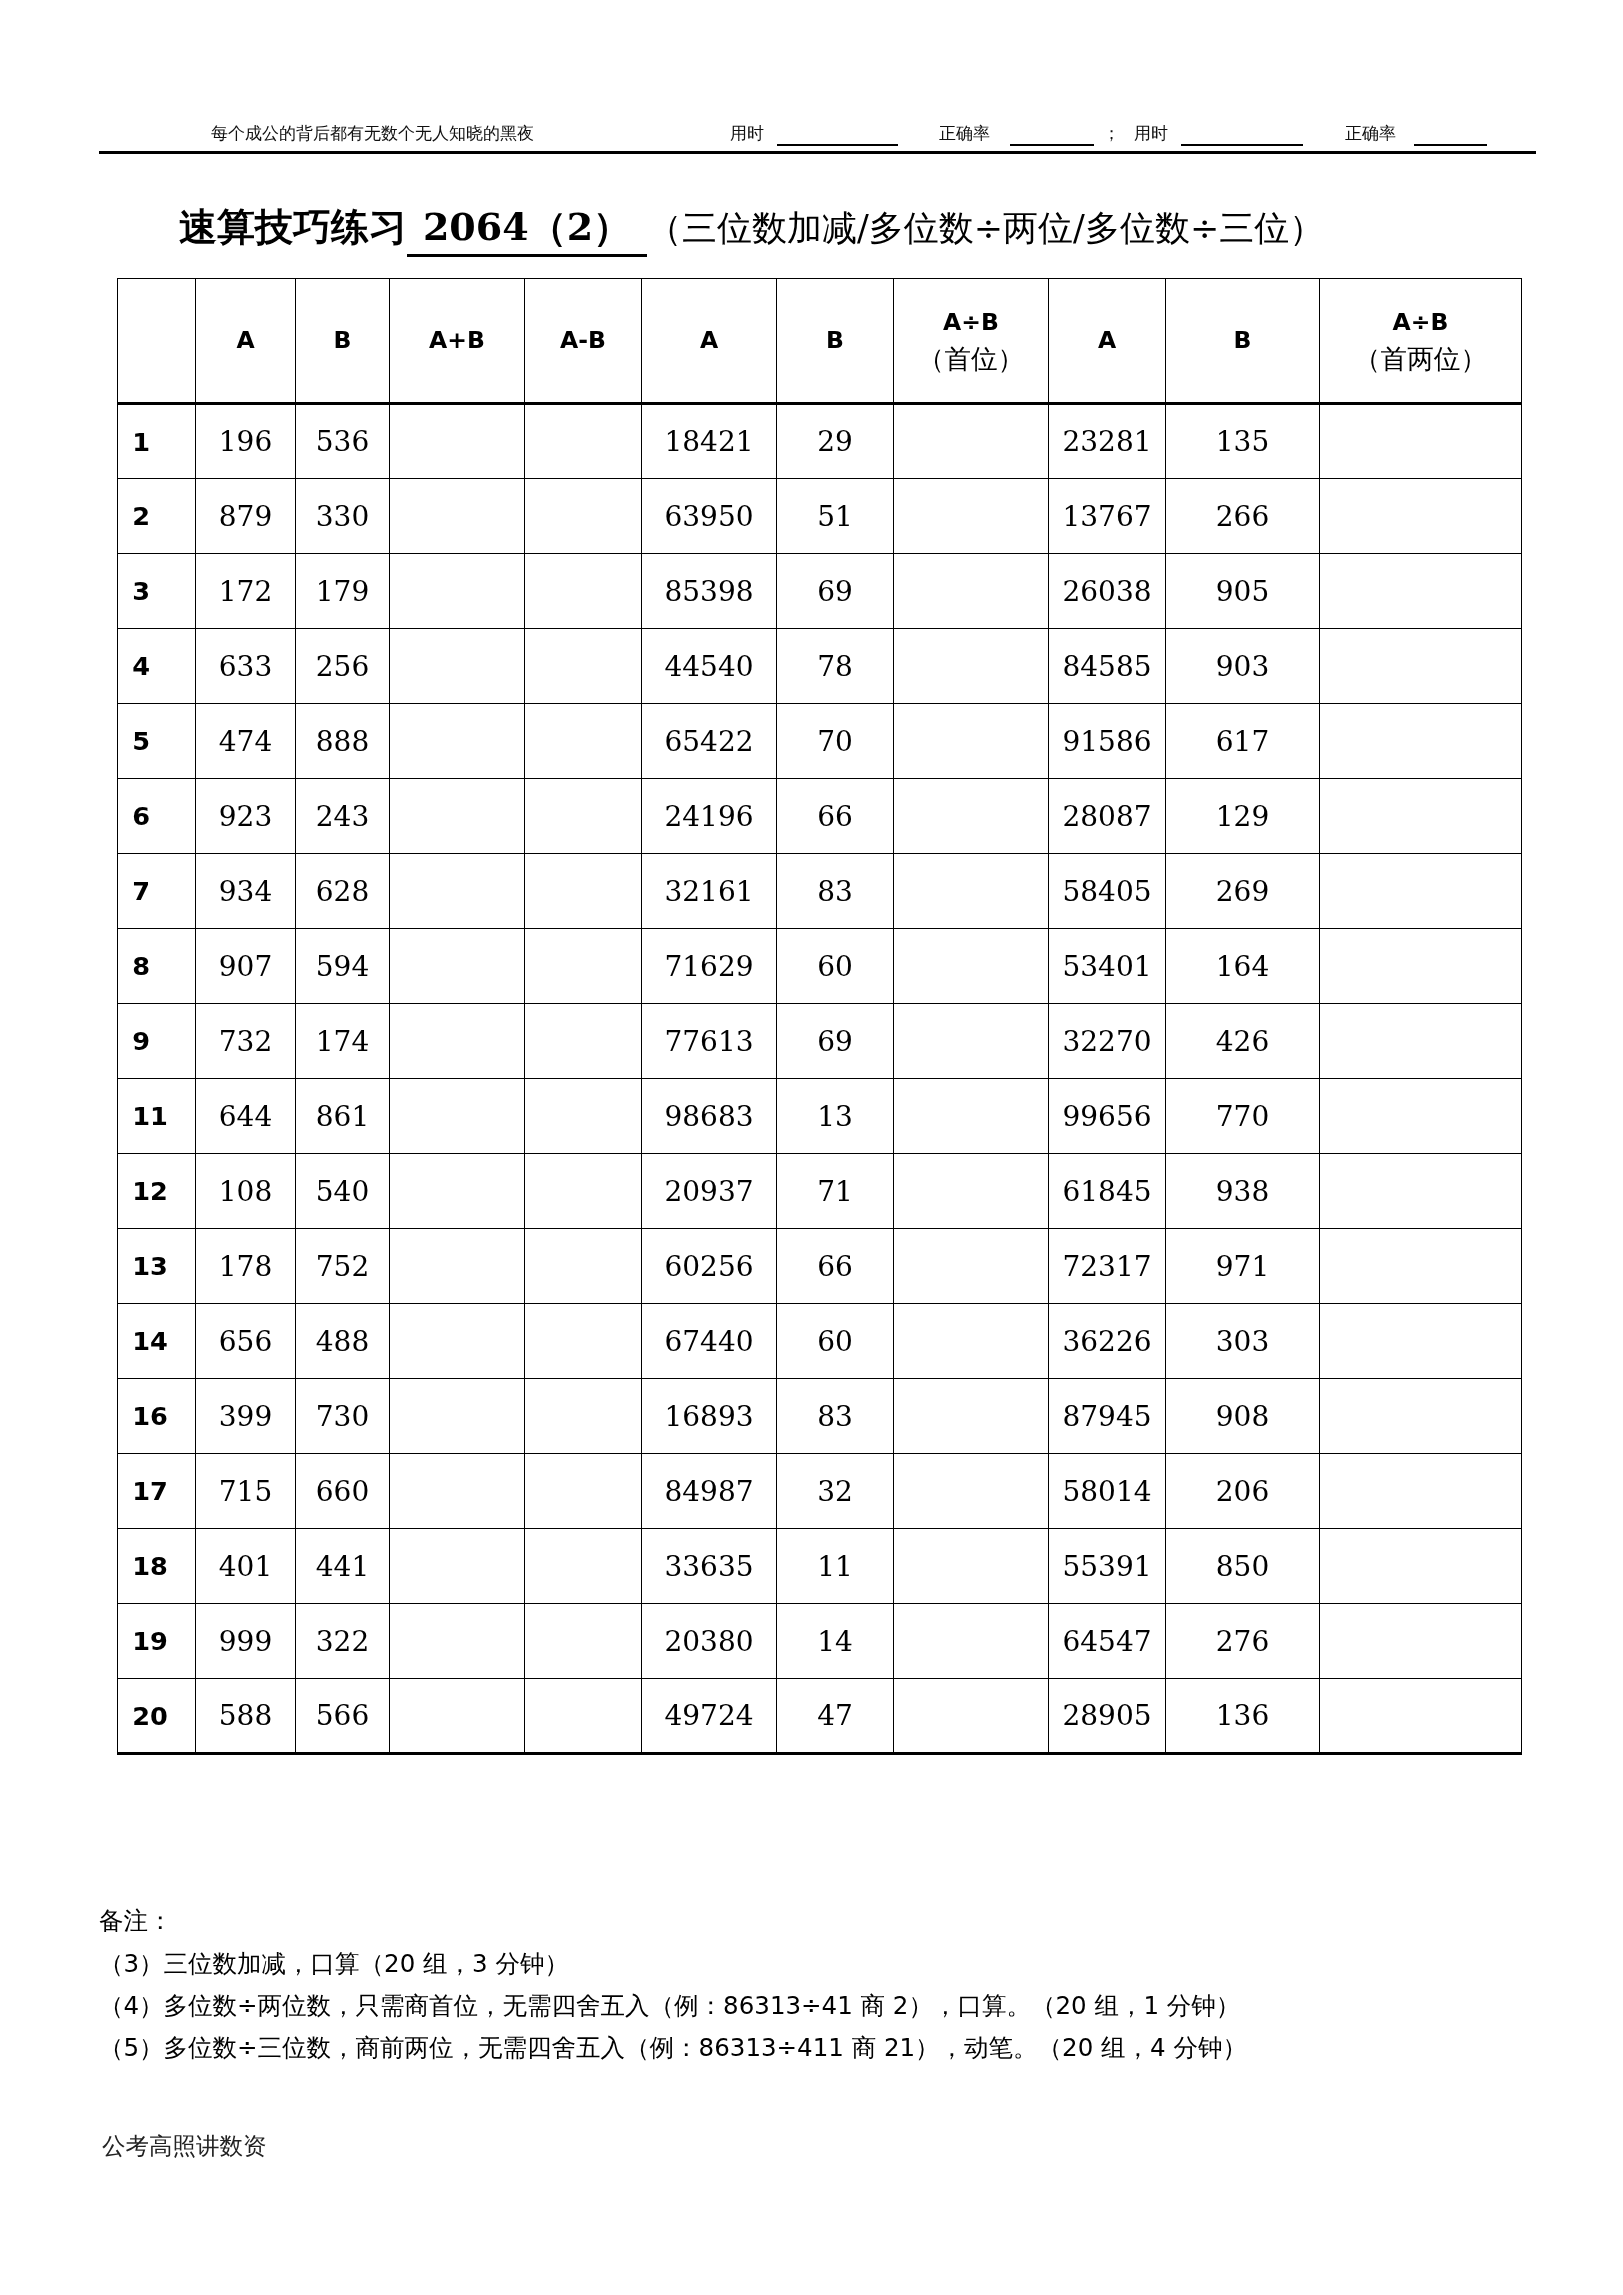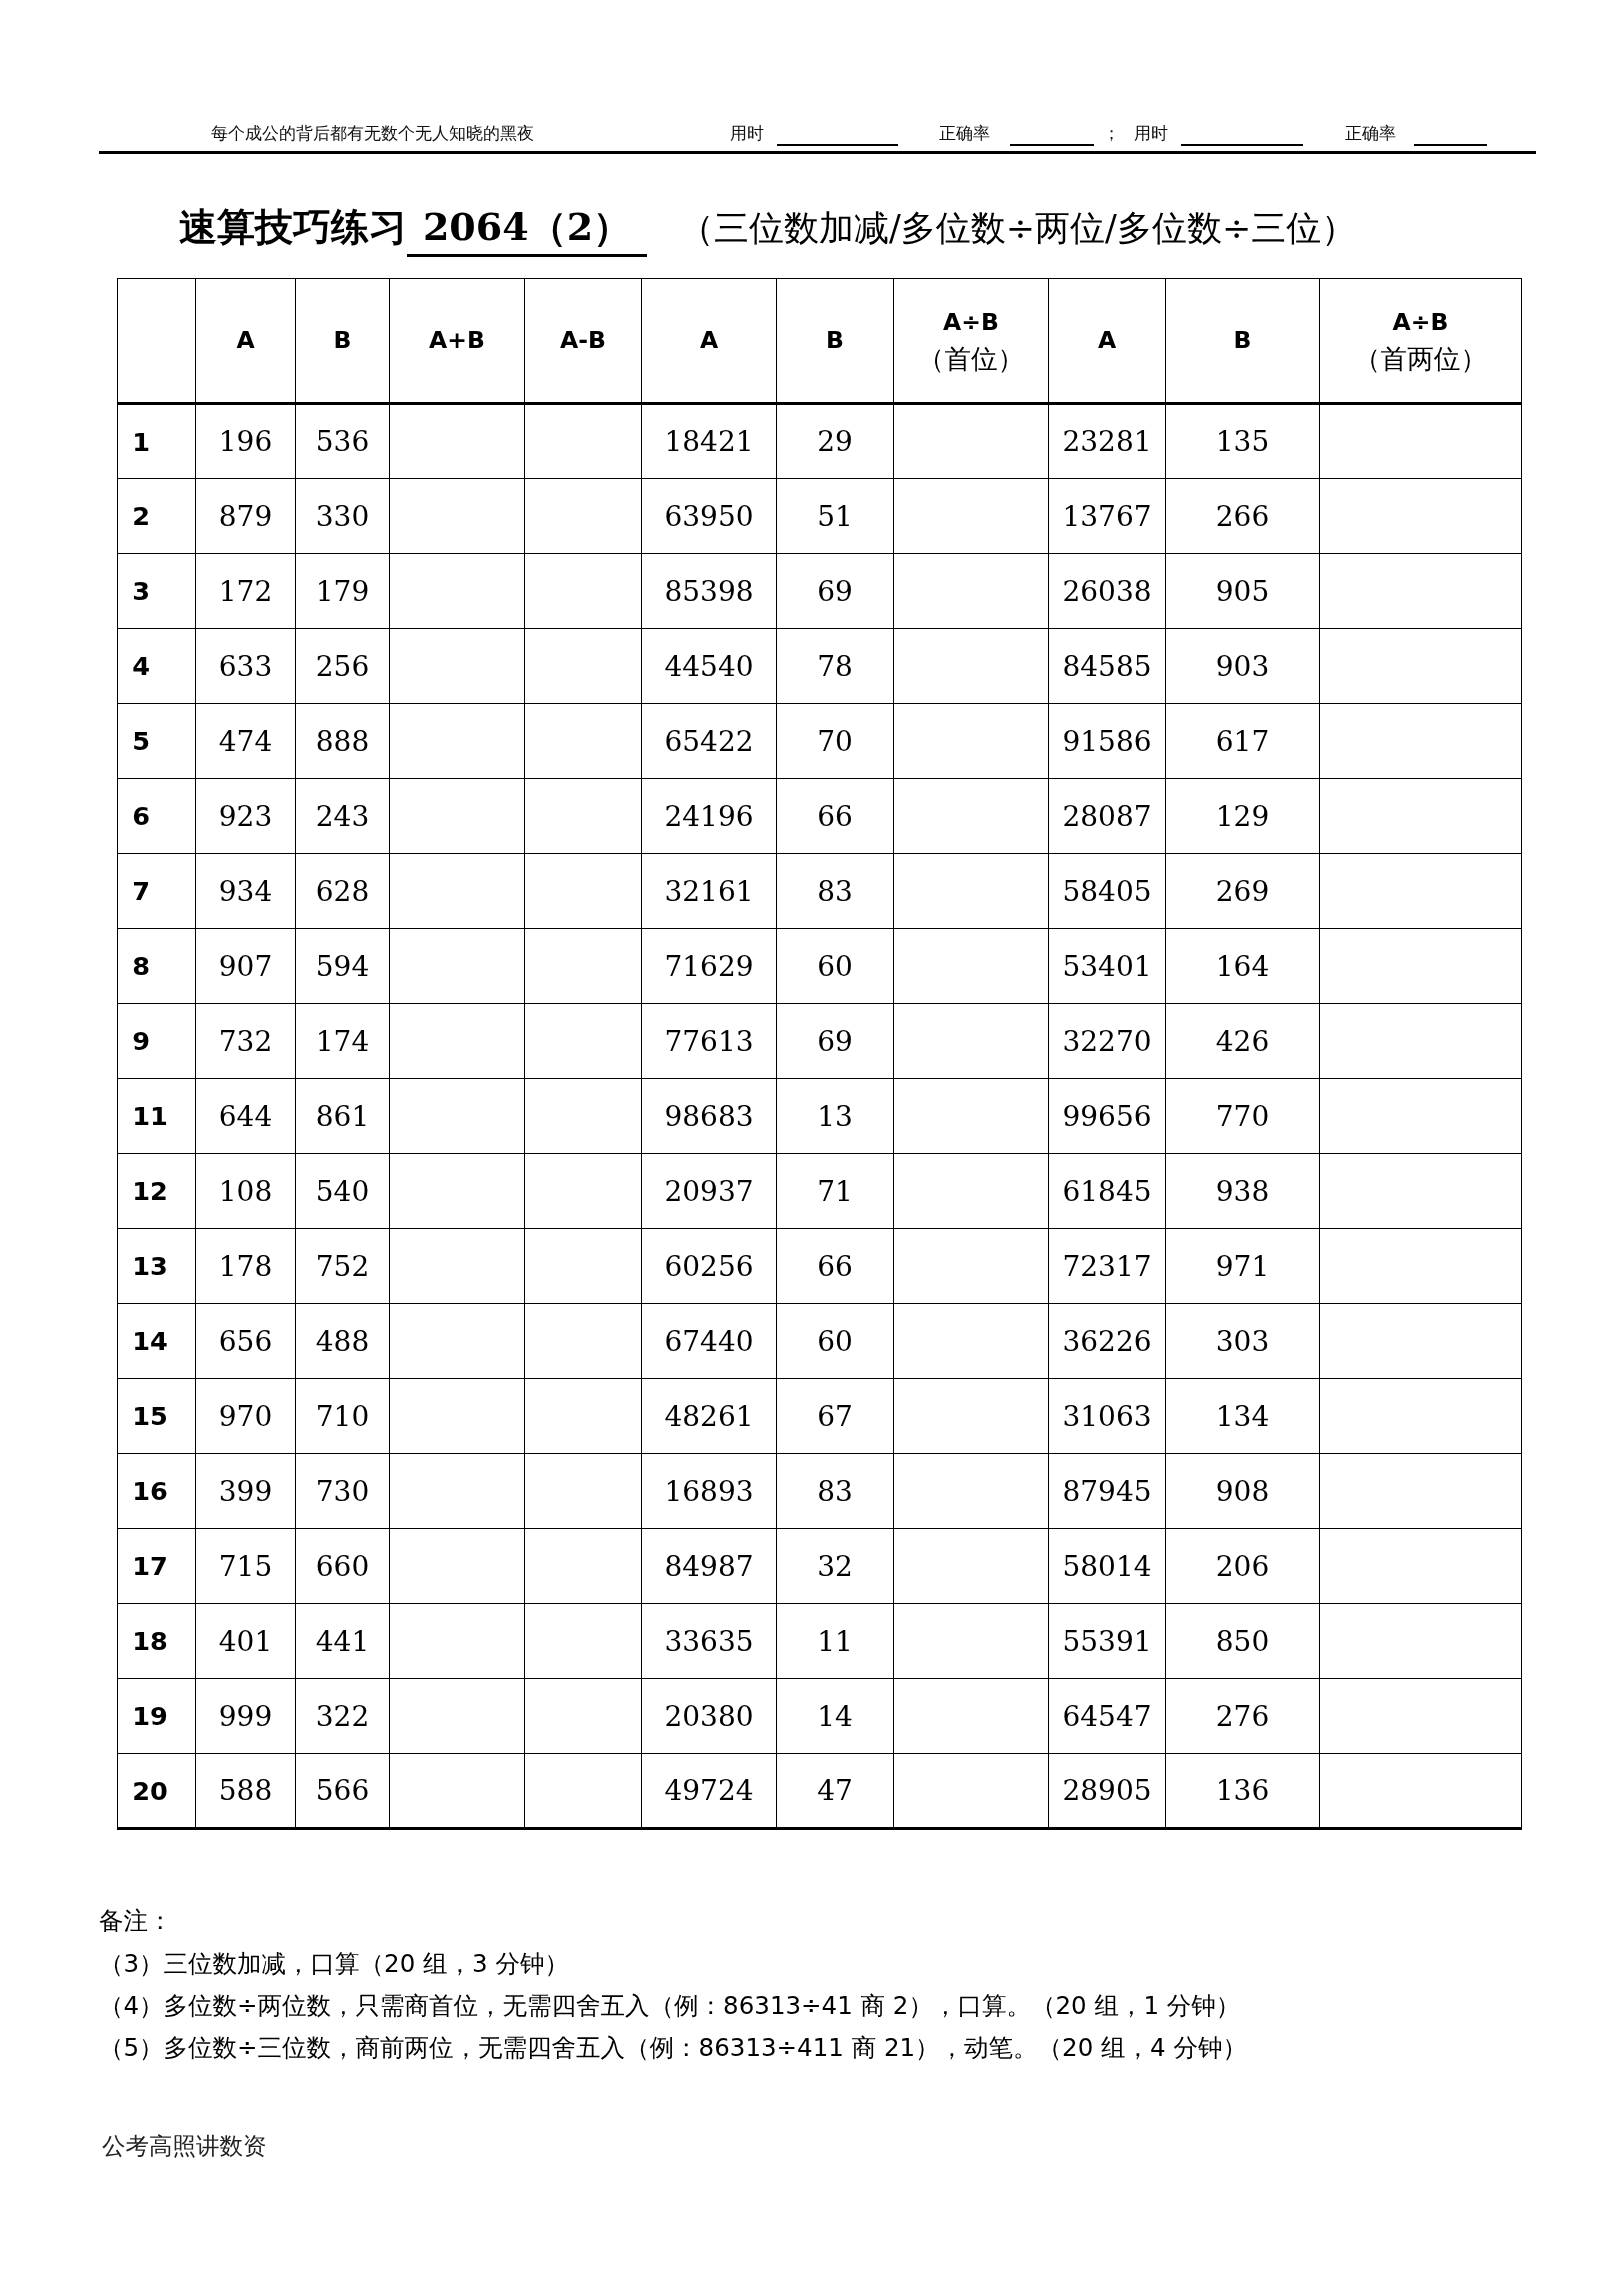--- a/index.html
+++ b/index.html
@@ -7,21 +7,21 @@
   .abs { position:absolute; white-space:nowrap; }
 
   
   .hdr-text { top:119px; font-family:"DejaVu Sans", sans-serif; font-size:17px; line-height:29px; color:#111; }
   .blank { position:absolute; top:144px; height:2px; background:#000; }
   .hdr-rule { position:absolute; left:99px; top:151px; width:1437px; height:2.6px; background:#000; }
 
   
   .title { left:179px; top:204px; font-family:"DejaVu Serif", serif; font-weight:bold; font-size:38px; line-height:46px; }
   .title-num { display:inline-block; width:240px; text-align:center; border-bottom:3.6px solid #000; padding-bottom:6px; line-height:42px; }
-  .title-sub { font-weight:normal; font-size:35px;margin-left:32px; }
+  .title-sub { font-weight:normal; font-size:35px; }
 
   
   table.grid { position:absolute; left:117px; top:278px; border-collapse:collapse; table-layout:fixed; width:1404px; }
   table.grid th, table.grid td { border:1.5px solid #000; padding:0; text-align:center; vertical-align:middle; }
   table.grid thead tr { height:125px; }
   table.grid tbody tr { height:75px; }
   table.grid th { font-family:"DejaVu Sans", sans-serif; font-weight:bold; font-size:23.5px; line-height:37px; }
   table.grid th .cn { font-family:Liberation Serif, serif; font-weight:normal; font-size:26.6px; display:block; }
   table.grid td { font-family:"DejaVu Serif", serif; font-size:28px; }
   table.grid td.idx { text-align:left; padding-left:14.3px; font-family:"DejaVu Sans", sans-serif; font-weight:bold; font-size:25.6px; }
@@ -250,33 +250,20 @@
         <td></td>
         <td></td>
         <td>67440</td>
         <td>60</td>
         <td></td>
         <td>36226</td>
         <td>303</td>
         <td></td>
       </tr>
       <tr>
-        <td class="idx">15</td>
-        <td>970</td>
-        <td>710</td>
-        <td></td>
-        <td></td>
-        <td>48261</td>
-        <td>67</td>
-        <td></td>
-        <td>31063</td>
-        <td>134</td>
-        <td></td>
-      </tr>
-      <tr>
         <td class="idx">16</td>
         <td>399</td>
         <td>730</td>
         <td></td>
         <td></td>
         <td>16893</td>
         <td>83</td>
         <td></td>
         <td>87945</td>
         <td>908</td>

